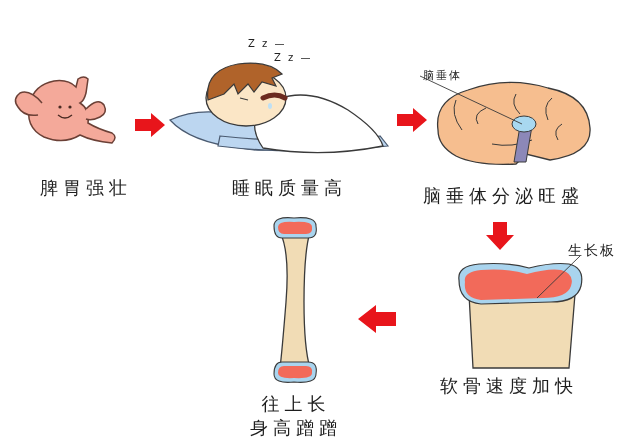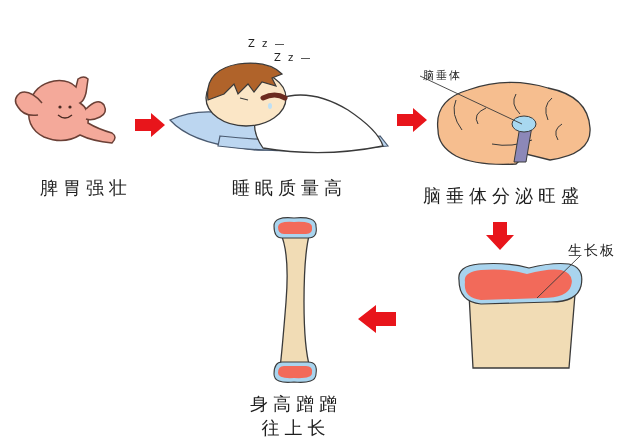--- a/index.html
+++ b/index.html
@@ -61,29 +61,30 @@
 </svg>
 
 <div class="small-label" style="left:568px;top:242px;font-size:14px;">生长板</div>
 <svg style="left:455px;top:258px;" width="140" height="110" viewBox="0 0 140 110">
   <path d="M14 36 l4 74 l96 0 l6 -74 z" fill="#f1dcb5" stroke="#3a3a3a" stroke-width="1.3"></path>
   <path d="M4 22 q-2 -14 20 -16 q30 -2 50 4 q24 -6 40 -4 q16 4 12 22 q-4 16 -30 16 l-70 2 q-22 -2 -22 -24 z" fill="#a9d4ee" stroke="#3a3a3a" stroke-width="1.2"></path>
   <path d="M10 24 q-2 -10 16 -12 q26 -2 46 4 q22 -6 34 -4 q14 4 10 16 q-4 12 -28 12 l-62 2 q-18 -2 -16 -18 z" fill="#f26a5a"></path>
   <line x1="125" y1="-2" x2="82" y2="40" stroke="#3a3a3a" stroke-width="0.9"></line>
 </svg>
 <div class="label two-line" style="left:440px;top:374px;">
+  <div>软骨速度加快</div>
 </div>
 
 <svg style="left:358px;top:305px;" width="38" height="28" viewBox="0 0 38 28">
   <polygon points="38,7 18,7 18,0 0,14 18,28 18,21 38,21" fill="#e8151b"></polygon>
 </svg>
 
 <svg style="left:272px;top:216px;" width="46" height="168" viewBox="0 0 46 168">
   <path d="M8 16 q10 20 6 70 q-4 50 -6 66 l30 0 q-6 -20 -6 -66 q0 -50 6 -70 z" fill="#f1dcb5" stroke="#3a3a3a" stroke-width="1.3"></path>
   <path d="M2 10 q0 -10 20 -8 q22 -2 22 8 q2 12 -8 12 l-26 0 q-8 0 -8 -12 z" fill="#a9d4ee" stroke="#3a3a3a" stroke-width="1.1"></path>
   <path d="M6 11 q0 -6 16 -5 q18 -1 18 5 q1 7 -6 7 l-22 0 q-6 0 -6 -7 z" fill="#f26a5a"></path>
   <path d="M2 158 q0 10 20 8 q22 2 22 -8 q2 -12 -8 -12 l-26 0 q-8 0 -8 12 z" fill="#a9d4ee" stroke="#3a3a3a" stroke-width="1.1"></path>
   <path d="M6 157 q0 6 16 5 q18 1 18 -5 q1 -7 -6 -7 l-22 0 q-6 0 -6 7 z" fill="#f26a5a"></path>
 </svg>
 <div class="label two-line" style="left:250px;top:392px;text-align:center;">
+  <div>往上长</div>
   <div>身高蹭蹭</div>
-  <div>往上长</div>
 </div>
 
 </body></html>

